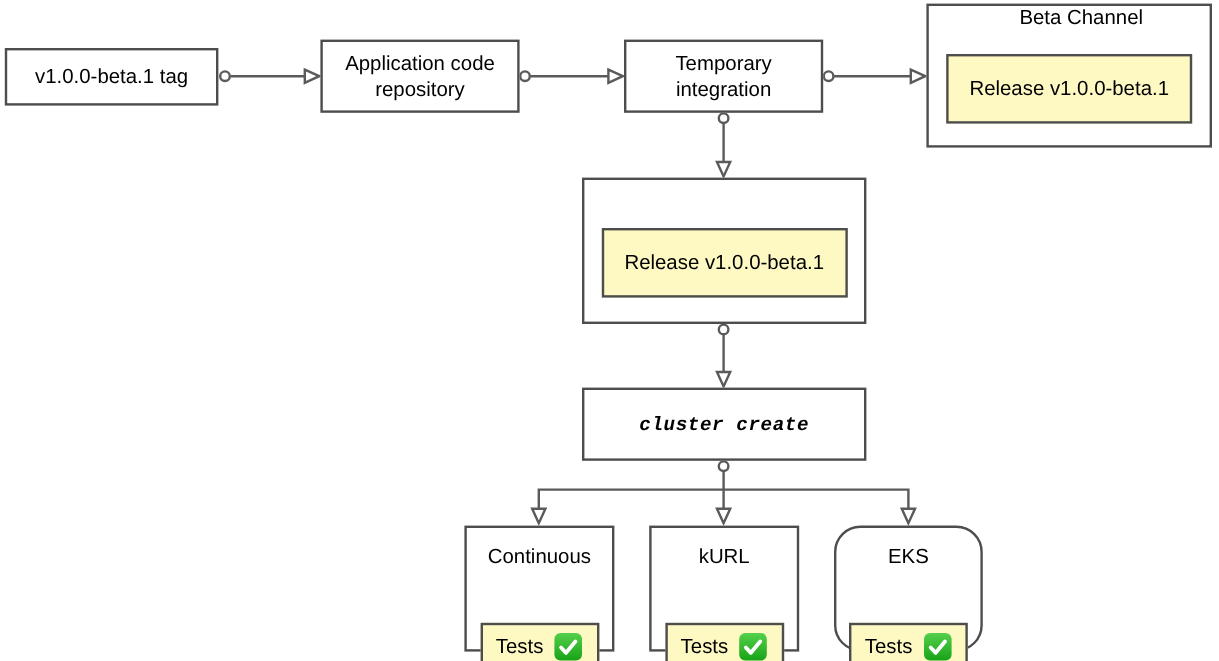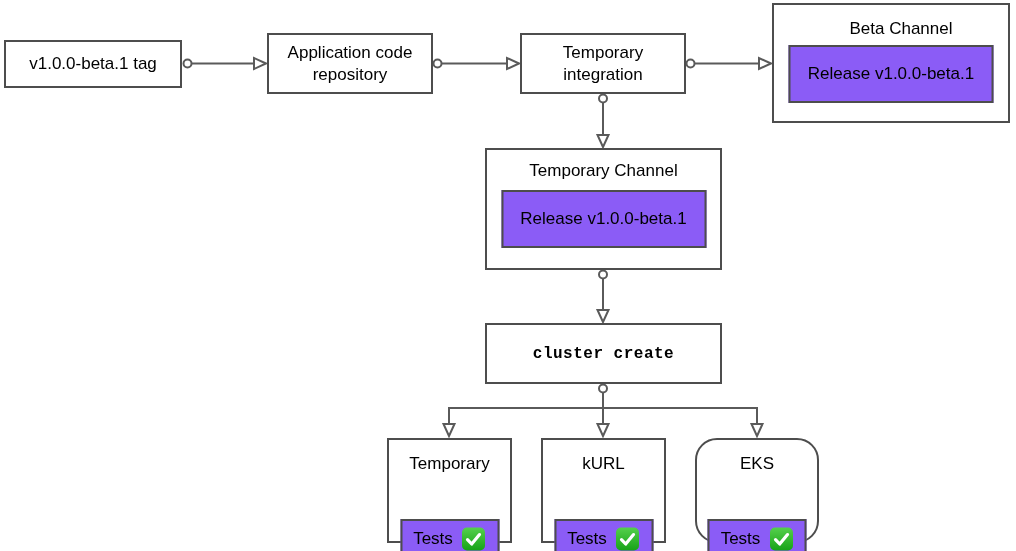--- a/index.html
+++ b/index.html
@@ -38,30 +38,30 @@
     font-weight: bold;
     font-size: 16px;
     letter-spacing: 0.5px;
   }
   .container-node { text-align: center; }
   .node-title {
     display: block;
     font-size: 17px;
     line-height: 20px;
   }
-  .title-beta   { padding-top: 14px; margin-left: 20px; }
+  .title-beta   { padding-top: 0; margin-left: 20px; }
   .title-temp   { padding-top: 11px; }
   .title-dist   { padding-top: 14px; }
   .inner {
     position: absolute;
     left: 50%;
     transform: translateX(-50%);
     box-sizing: border-box;
     border: 2px solid #4d4d4d;
-    background: #8b5cf6;
+    background: #fef9c3;
     display: flex;
     align-items: center;
     justify-content: center;
     text-align: center;
     font-size: 17px;
   }
   .inner-release { top: 40px; width: 205px; height: 58px; }
   .inner-tests   { top: 47px; width: 99px;  height: 39px; gap: 9px; margin-top: 32px; }
   .check-icon { display: inline-block; width: 24px; height: 24px; }
 </style>
@@ -129,32 +129,31 @@
   </div>
 
   <div class="node container-node" style="left:772px; top:3px; width:238px; height:120px;">
     <span class="node-title title-beta">Beta Channel</span>
     <div class="inner inner-release">
       <span>Release v1.0.0-beta.1</span>
     </div>
   </div>
 
   <div class="node container-node" style="left:485px; top:148px; width:237px; height:122px;">
-    <span class="node-title title-temp">Temporary Channel</span>
     <div class="inner inner-release">
       <span>Release v1.0.0-beta.1</span>
     </div>
   </div>
 
-  <div class="node simple mono" style="left:485px; top:323px; width:237px; height:61px;">
+  <div class="node simple mono" style="left:485px; top:323px; width:237px; height:61px;font-style:italic;">
     <span>cluster create</span>
   </div>
 
   <div class="node container-node" style="left:387px; top:438px; width:125px; height:105px;">
-    <span class="node-title title-dist">Temporary</span>
+    <span class="node-title title-dist">Continuous</span>
     <div class="inner inner-tests">
       <span>Tests</span>
       <svg class="check-icon" viewBox="0 0 24 24">
         <defs>
             <linearGradient id="g1" x1="0" y1="0" x2="0" y2="1">
           <stop offset="0" stop-color="#55d04c"></stop>
               <stop offset="1" stop-color="#17a317"></stop>
         </linearGradient>
           </defs>
         <rect x="0.5" y="0.5" width="23" height="23" rx="5" fill="url(#g1)"></rect>

